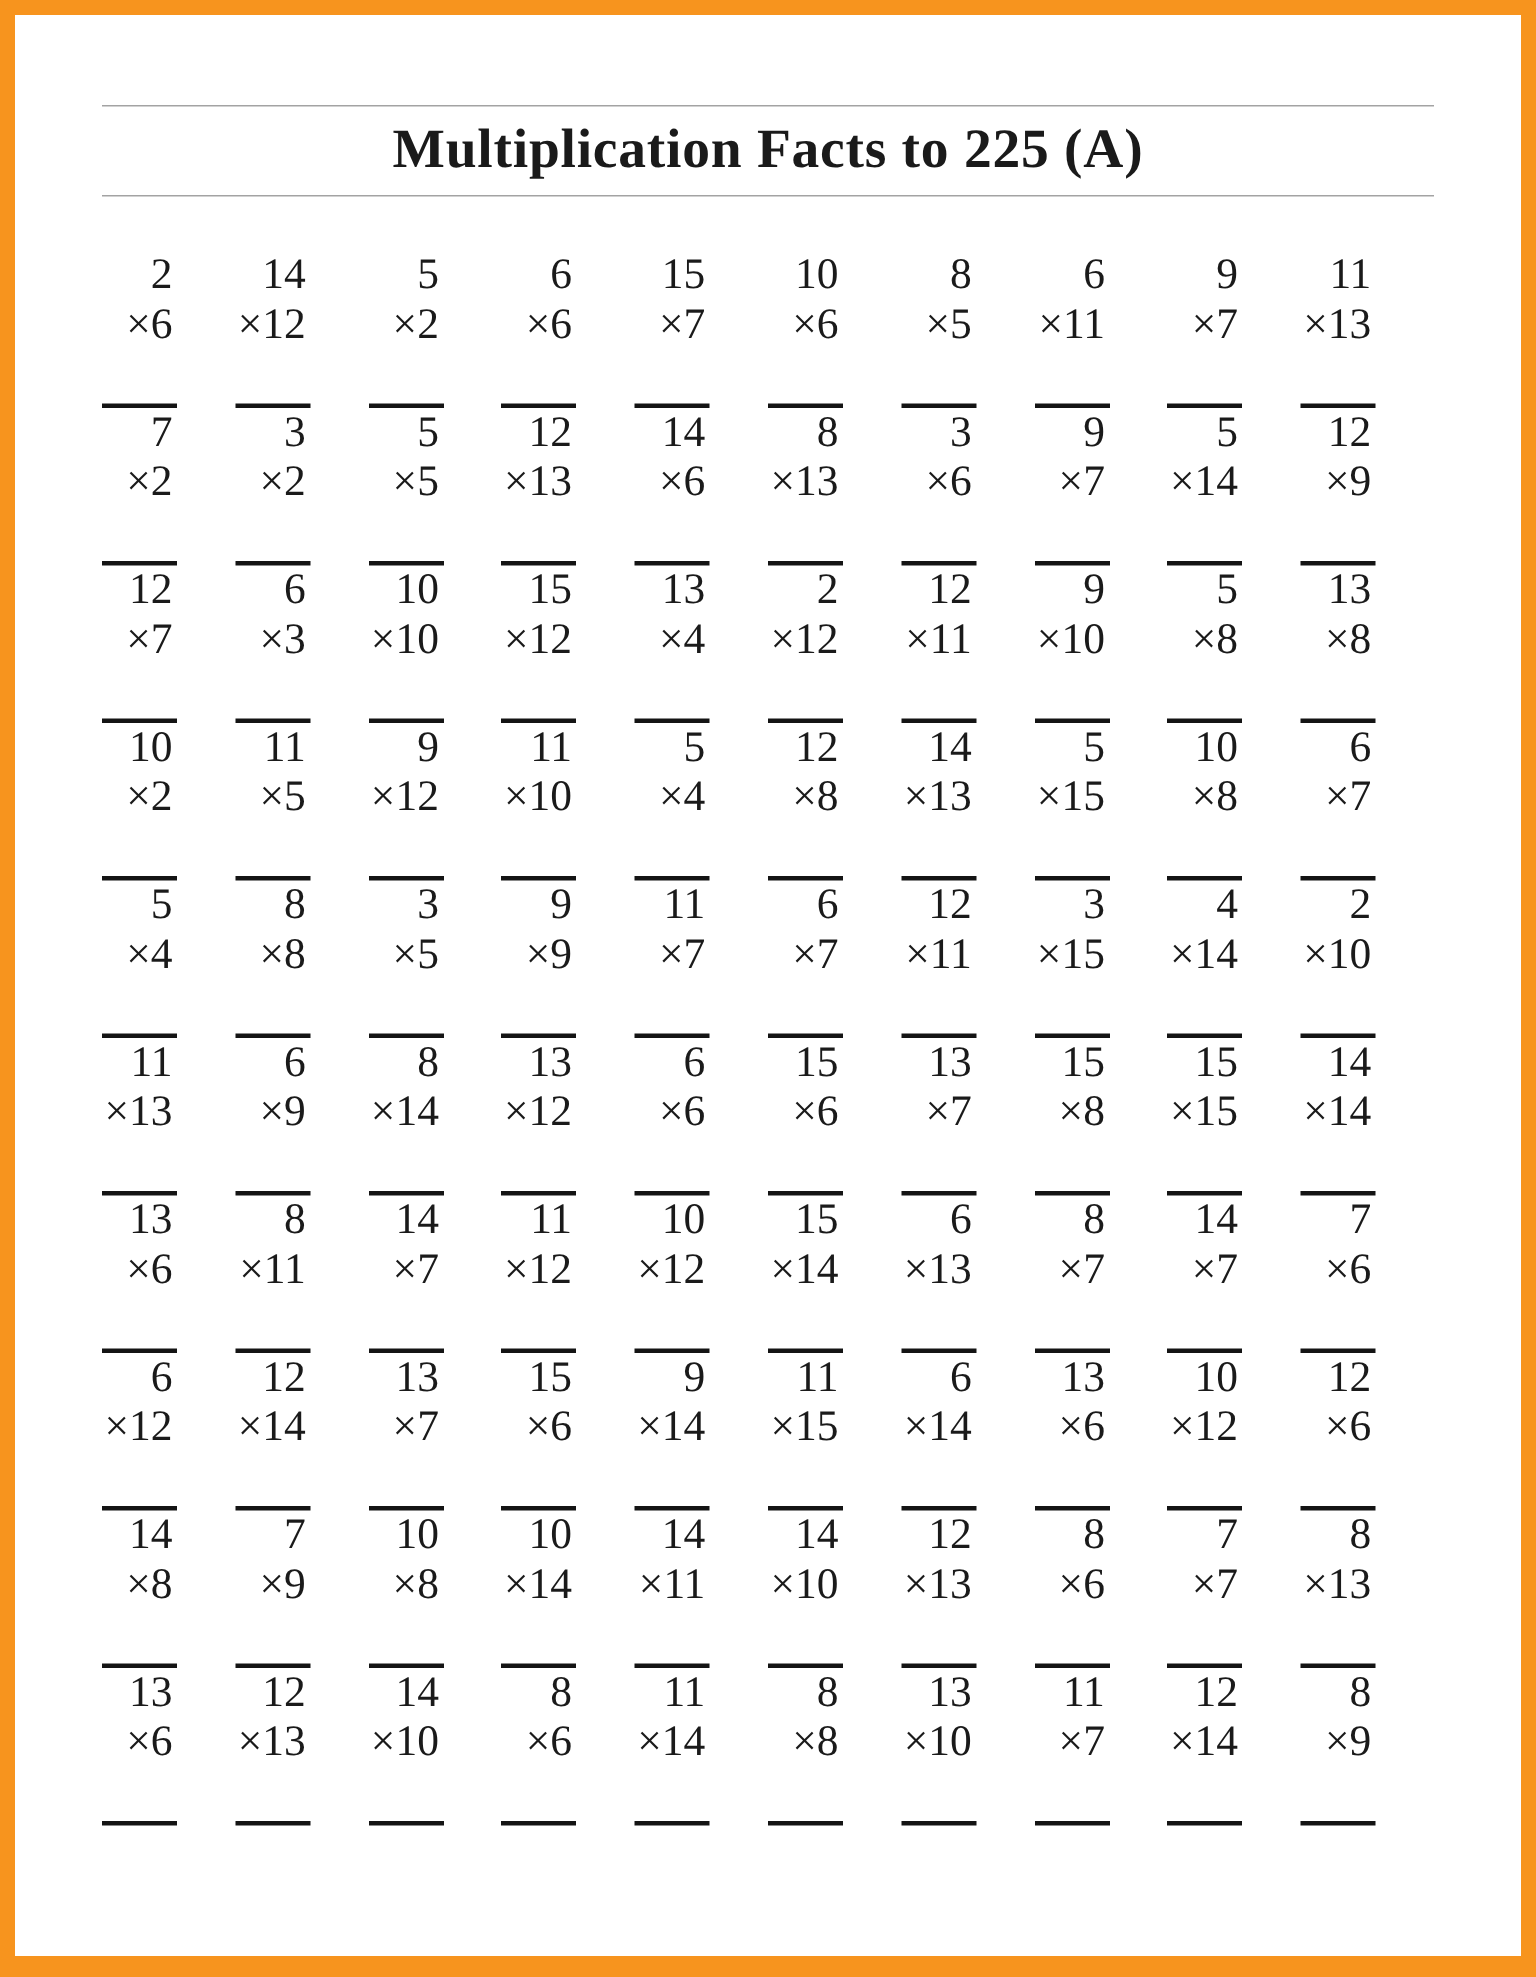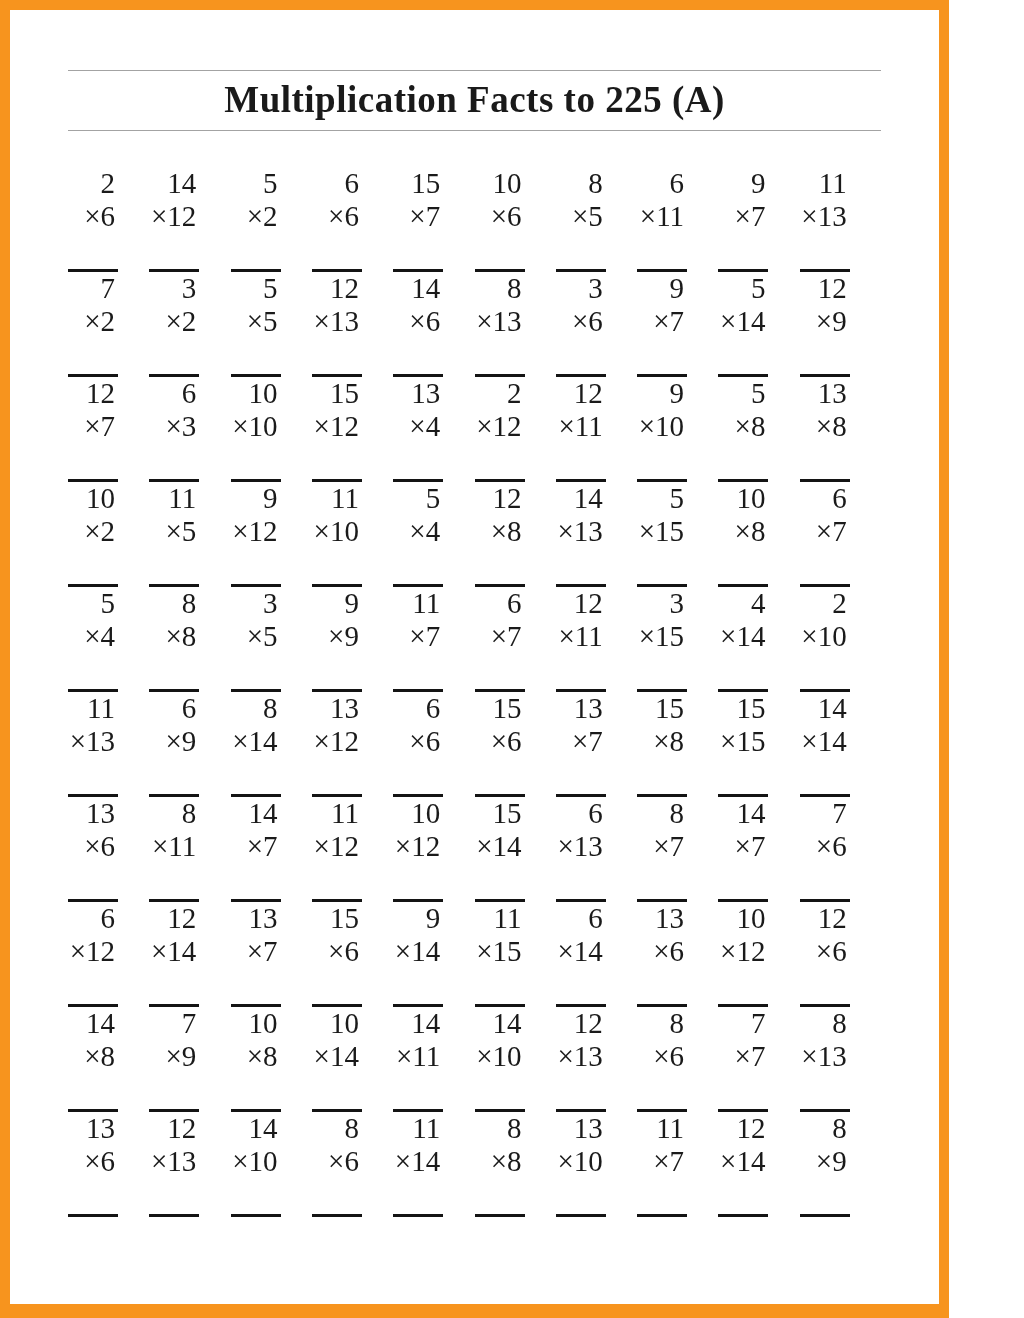--- a/index.html
+++ b/index.html
@@ -1,21 +1,21 @@
 <!DOCTYPE html>
 <html><head>
 <meta charset="utf-8">
 <style>
   html, body {
     margin: 0;
     padding: 0;
     background: #ffffff;
   }
   .page {
-    width: 949px;
+    width: 1024px;
     height: 1318px;
     box-sizing: border-box;
     border-style: solid;
     border-color: #F7941E;
     border-width: 10px 10px 14px 10px;
     background: #ffffff;
     font-family: "Liberation Serif", serif;
     color: #1a1a1a;
     overflow: hidden;
   }

